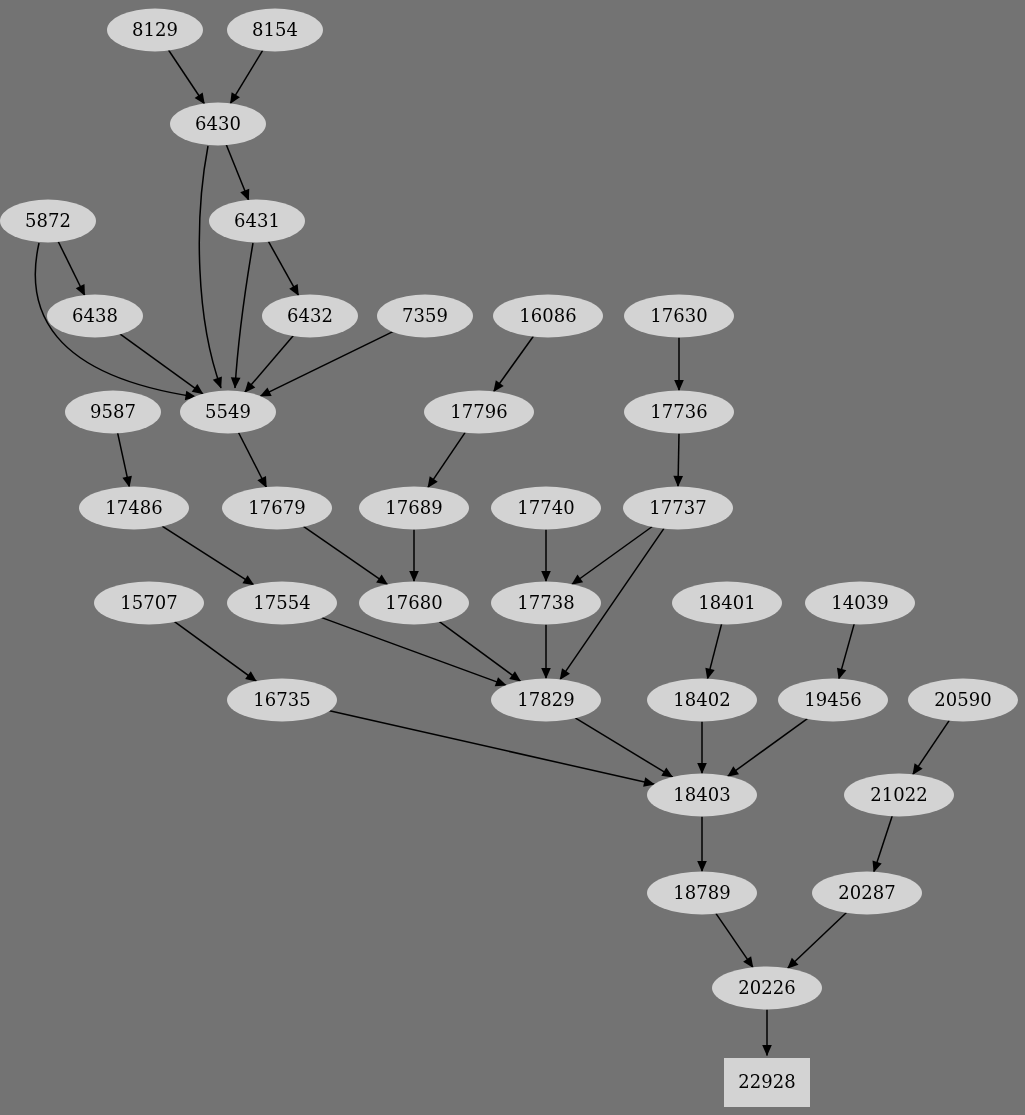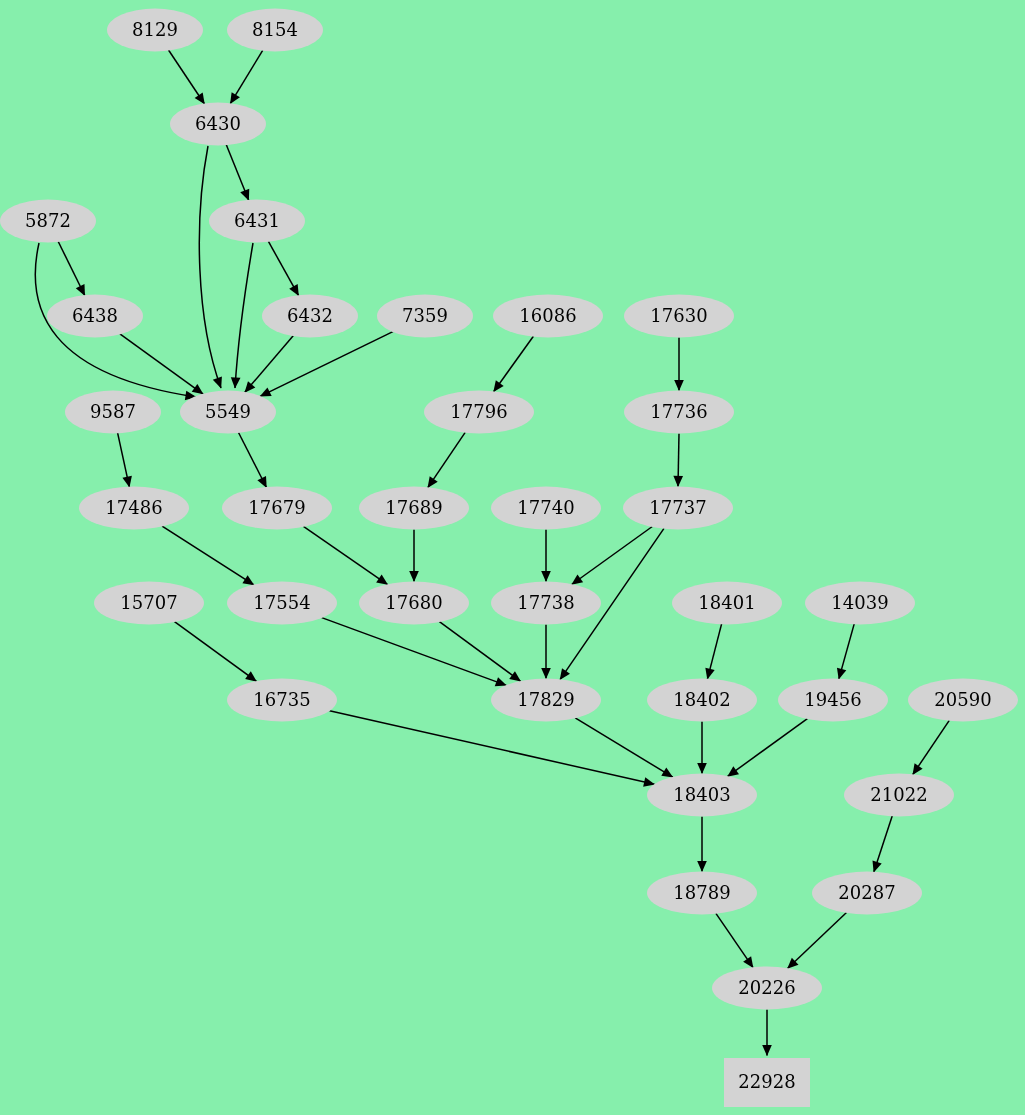--- a/index.html
+++ b/index.html
@@ -1,16 +1,16 @@
 <!DOCTYPE html>
 <html><head>
 <meta charset="utf-8">
 <style>
   html,body{margin:0;padding:0;background:#ffffff;}
-  .canvas{width:1025px;height:1115px;position:relative;background:#86efac;}
+  .canvas{width:1025px;height:1115px;position:relative;background:#737373;}
   svg{display:block;}
   .node ellipse, .node rect{fill:#d3d3d3;stroke:none;}
   .node text{
     font-family:"DejaVu Serif","Liberation Serif",serif;
     font-size:18px;
     fill:#000000;
     text-anchor:middle;
   }
   .edge{stroke:#000000;stroke-width:1.5;fill:none;}
 </style>

